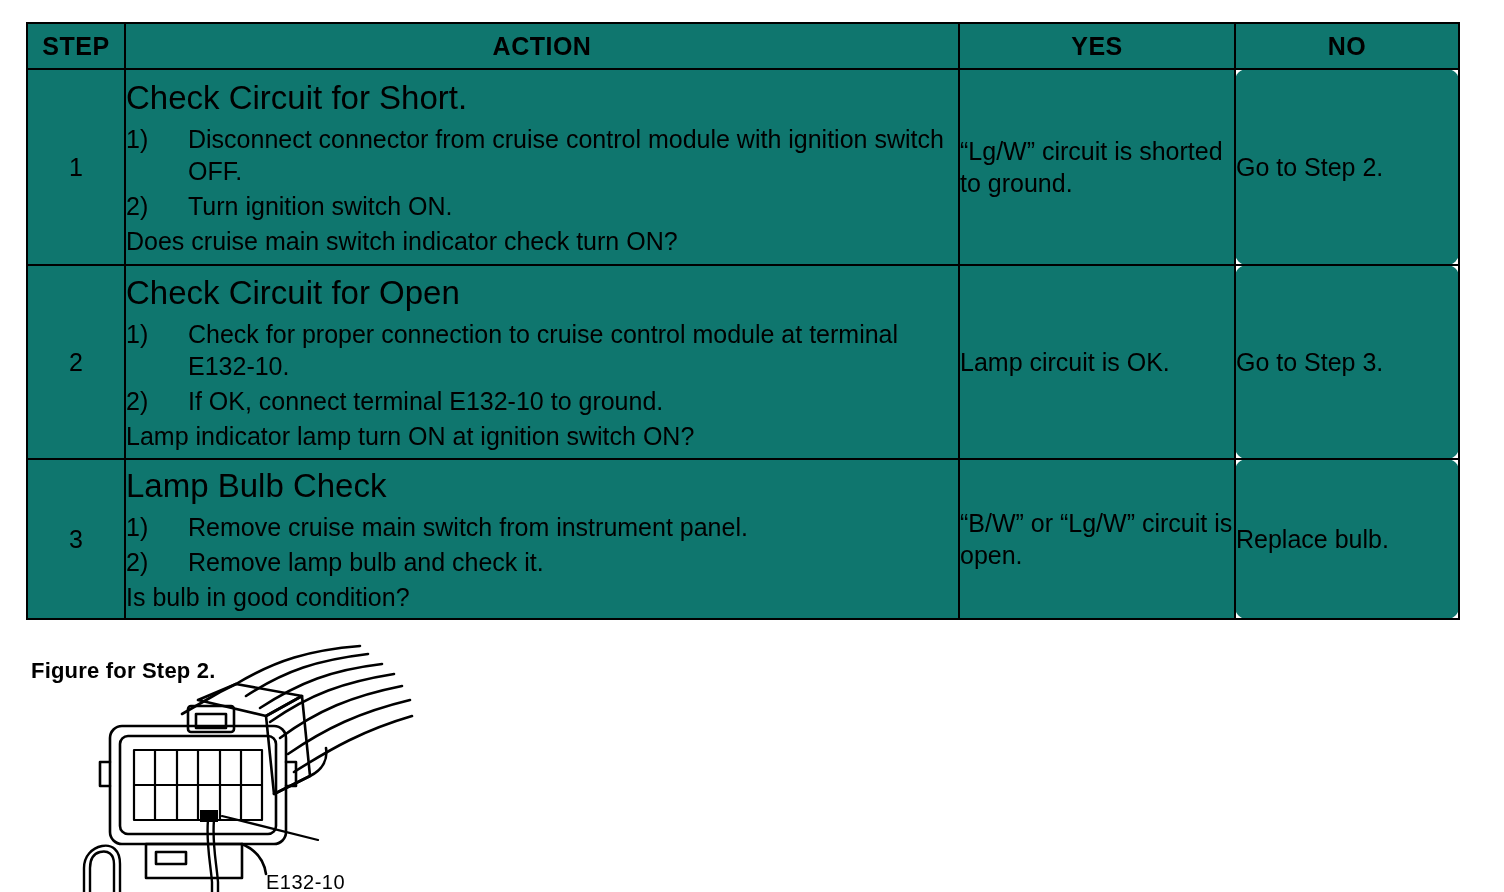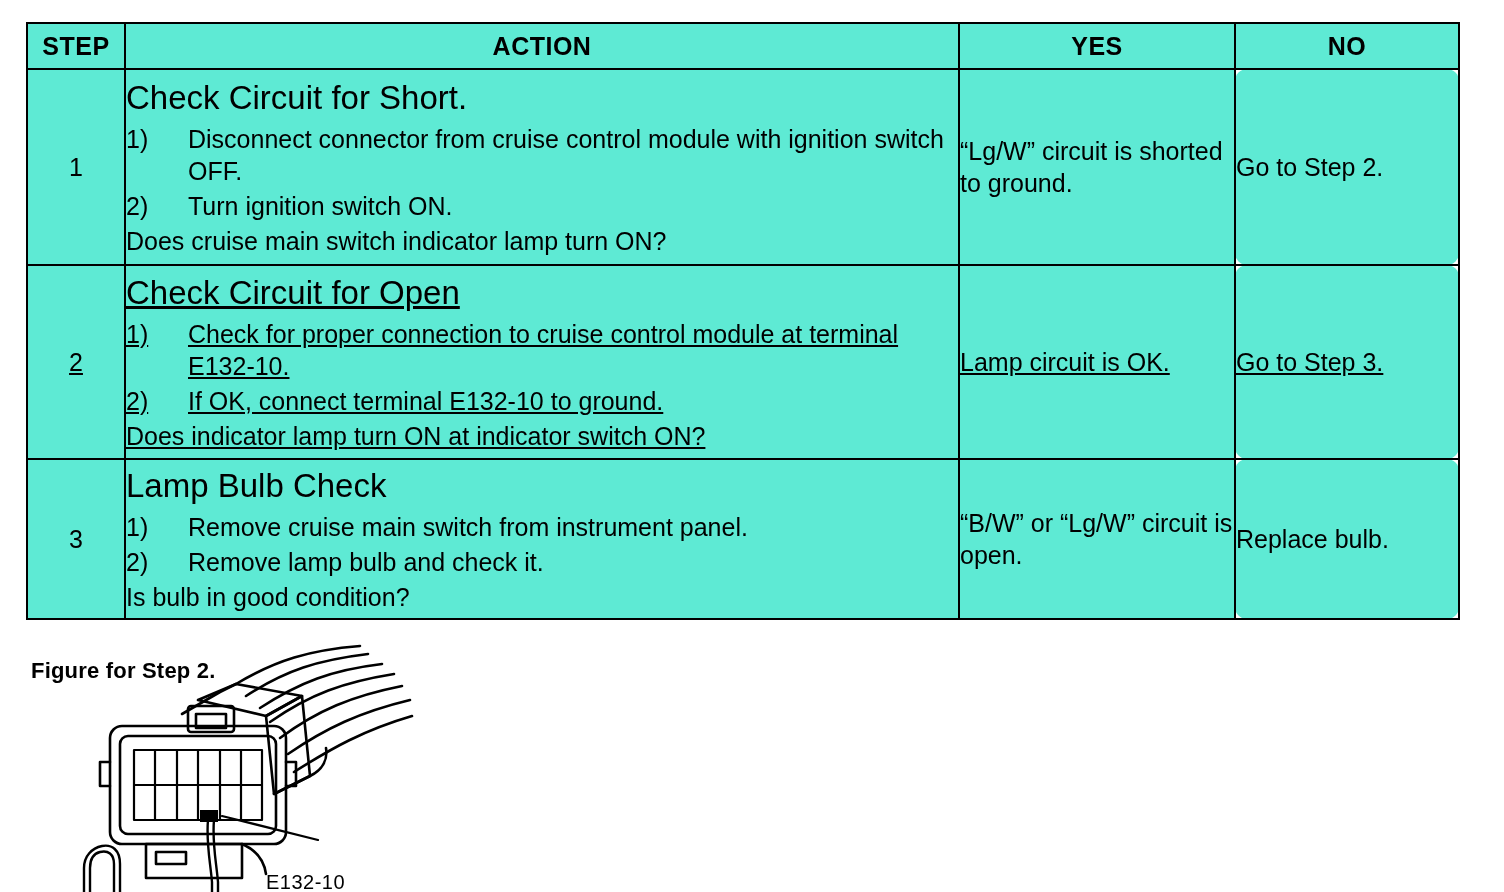--- a/index.html
+++ b/index.html
@@ -22,21 +22,21 @@
     left: 26px;
     top: 22px;
     width: 1432px;
     border-collapse: collapse;
     table-layout: fixed;
   }
   #diag-table td, #diag-table th {
     border: 2px solid #000;
     padding: 0;
     vertical-align: middle;
-    background: #5eead4;
+    background: #0f766e;
   }
   #diag-table thead th {
     height: 44px;
     font-size: 25px;
     font-weight: bold;
     letter-spacing: 0.5px;
     text-align: center;
   }
   .col-step  { width: 98px;  }
   .col-action{ width: 834px; }
@@ -82,21 +82,21 @@
   }
   .act-q {
     font-size: 25px;
     line-height: 1.28;
     margin: 1px 0 0 0;
     white-space: nowrap;
   }
 
   
   tr.row-1 td { height: 194px; }
-  tr.row-2 td { height: 192px; text-decoration: underline; }
+  tr.row-2 td { height: 192px; }
   tr.row-3 td { height: 158px; }
 
   
   #figure-block {
     position: absolute;
     left: 0;
     top: 636px;
     width: 1492px;
     height: 280px;
   }
@@ -146,39 +146,39 @@
       <td class="cell-action">
         <p class="act-title">Check Circuit for Short.</p>
         <div class="act-step">
           <span class="num">1)</span>
           <span class="txt">Disconnect connector from cruise control module with ignition switch OFF.</span>
         </div>
         <div class="act-step">
           <span class="num">2)</span>
           <span class="txt">Turn ignition switch ON.</span>
         </div>
-        <p class="act-q">Does cruise main switch indicator lamp turn ON?</p>
+        <p class="act-q">Does cruise main switch indicator check turn ON?</p>
       </td>
       <td class="cell-yes">“Lg/W” circuit is shorted to ground.</td>
       <td class="cell-no">Go to Step 2.</td>
     </tr>
 
     <tr class="row-2">
       <td class="cell-step">2</td>
       <td class="cell-action">
         <p class="act-title">Check Circuit for Open</p>
         <div class="act-step">
           <span class="num">1)</span>
           <span class="txt">Check for proper connection to cruise control module at terminal E132-10.</span>
         </div>
         <div class="act-step">
           <span class="num">2)</span>
           <span class="txt">If OK, connect terminal E132-10 to ground.</span>
         </div>
-        <p class="act-q">Does indicator lamp turn ON at indicator switch ON?</p>
+        <p class="act-q">Lamp indicator lamp turn ON at ignition switch ON?</p>
       </td>
       <td class="cell-yes">Lamp circuit is OK.</td>
       <td class="cell-no">Go to Step 3.</td>
     </tr>
 
     <tr class="row-3">
       <td class="cell-step">3</td>
       <td class="cell-action">
         <p class="act-title">Lamp Bulb Check</p>
         <div class="act-step">

